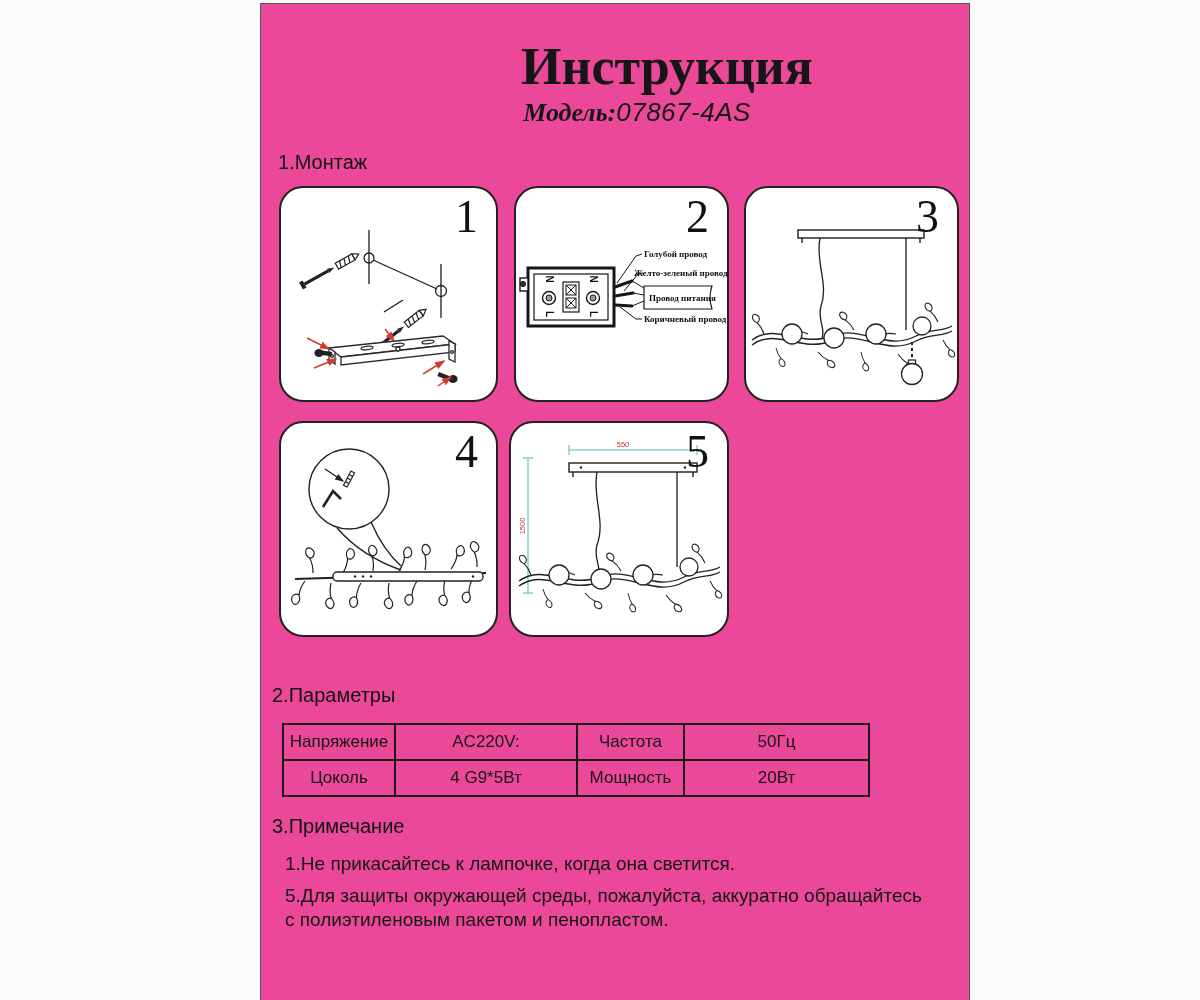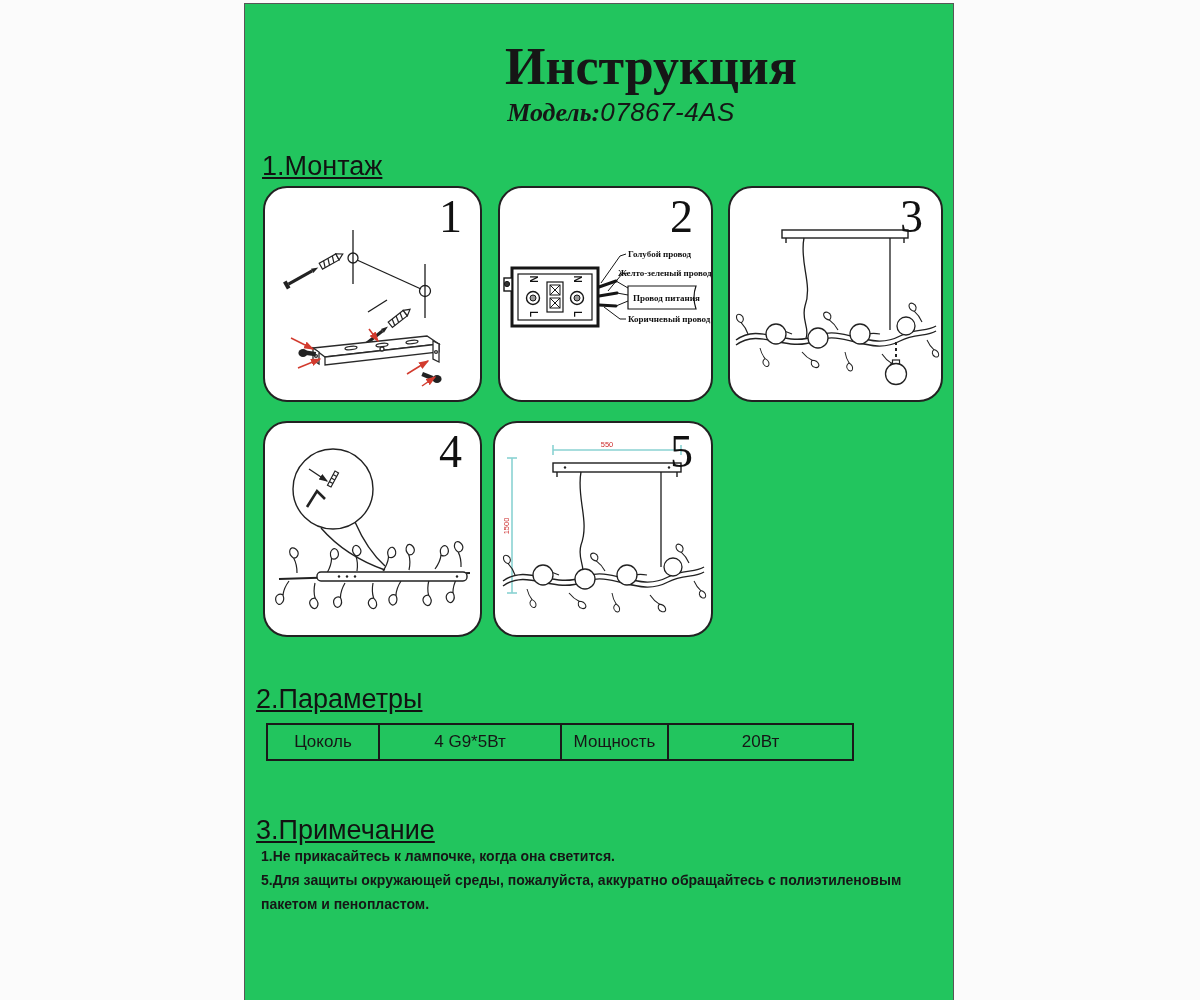--- a/index.html
+++ b/index.html
@@ -3,34 +3,34 @@
 <meta charset="utf-8">
 <style>
   html,body{margin:0;padding:0;}
   body{
     width:1200px;height:1000px;position:relative;
     background:#fbfbfb;
     font-family:"Liberation Sans", sans-serif;
     color:#161616;overflow:hidden;
   }
   .sheet{
-    position:absolute;left:244px;top:3px;width:708px;height:997px;
-    background:#22c55e;border:1px solid #575757;border-bottom:none;
+    position:absolute;left:260px;top:3px;width:708px;height:997px;
+    background:#ec4899;border:1px solid #575757;border-bottom:none;
   }
   .abs{position:absolute;}
   .doc-title{
     left:206px;top:35px;width:400px;text-align:center;
     font-family:"Liberation Serif", serif;font-weight:700;font-size:52px;line-height:56px;
   }
   .model-line{
     left:196px;top:93px;width:360px;text-align:center;font-size:26px;line-height:30px;white-space:nowrap;font-style:italic;
   }
   .model-label{font-family:"Liberation Serif", serif;font-weight:700;}
   .model-value{font-family:"Liberation Sans", sans-serif;font-weight:400;letter-spacing:.5px;}
-  .section-h{font-size:27px;color:#121212;text-decoration:underline;}
+  .section-h{font-size:20px;color:#121212;}
   .h-montage{left:17px;top:147px;}
   .h-params{left:11px;top:680px;}
   .h-notes{left:11px;top:811px;}
   .diag-box{
     position:absolute;border:2px solid #222;border-radius:24px;background:#fff;
   }
   .box1{left:18px;top:182px;width:215px;height:212px;}
   .box2{left:253px;top:182px;width:211px;height:212px;}
   .box3{left:483px;top:182px;width:211px;height:212px;}
   .box4{left:18px;top:417px;width:215px;height:212px;}
@@ -42,21 +42,21 @@
   .diag-box svg{position:absolute;left:0;top:0;width:100%;height:100%;}
   .params-table{
     position:absolute;left:21px;top:719px;border-collapse:collapse;table-layout:fixed;
   }
   .params-table td{
     border:2px solid #1a1a1a;height:34px;text-align:center;vertical-align:middle;
     font-size:17px;padding:0 2px;white-space:nowrap;
   }
   .c1{width:106px;} .c2{width:176px;} .c3{width:101px;} .c4{width:179px;}
   .notes-wrap{left:16px;top:840px;width:660px;}
-  .note-line{font-size:14px;line-height:24px;margin:0;font-weight:bold;}
+  .note-line{font-size:19px;line-height:24px;margin:8px;}
   .wire-label{font-family:"Liberation Serif", serif;font-weight:700;font-size:9px;fill:#111;}
   .nl-label{font-family:"Liberation Sans", sans-serif;font-weight:700;font-size:10px;fill:#111;}
   .dim-label{fill:#cc2a2a;font-size:7.5px;font-family:"Liberation Sans", sans-serif;}
 </style>
 </head>
 <body>
 
 <div class="sheet">
 
   <div class="abs doc-title">Инструкция</div>
@@ -337,20 +337,26 @@
         <circle cx="178" cy="144" r="9"></circle>
       </g>
     </svg>
     <span class="box-num">5</span>
   </div>
 
   <div class="abs section-h h-params">2.Параметры</div>
 
   <table class="params-table">
     <tbody>
+        <tr>
+      <td class="c1">Напряжение</td>
+      <td class="c2">AC220V:</td>
+      <td class="c3">Частота</td>
+      <td class="c4">50Гц</td>
+    </tr>
     <tr>
       <td class="c1">Цоколь</td>
       <td class="c2">4 G9*5Вт</td>
       <td class="c3">Мощность</td>
       <td class="c4">20Вт</td>
     </tr>
   </tbody>
     </table>
 
   <div class="abs section-h h-notes">3.Примечание</div>

